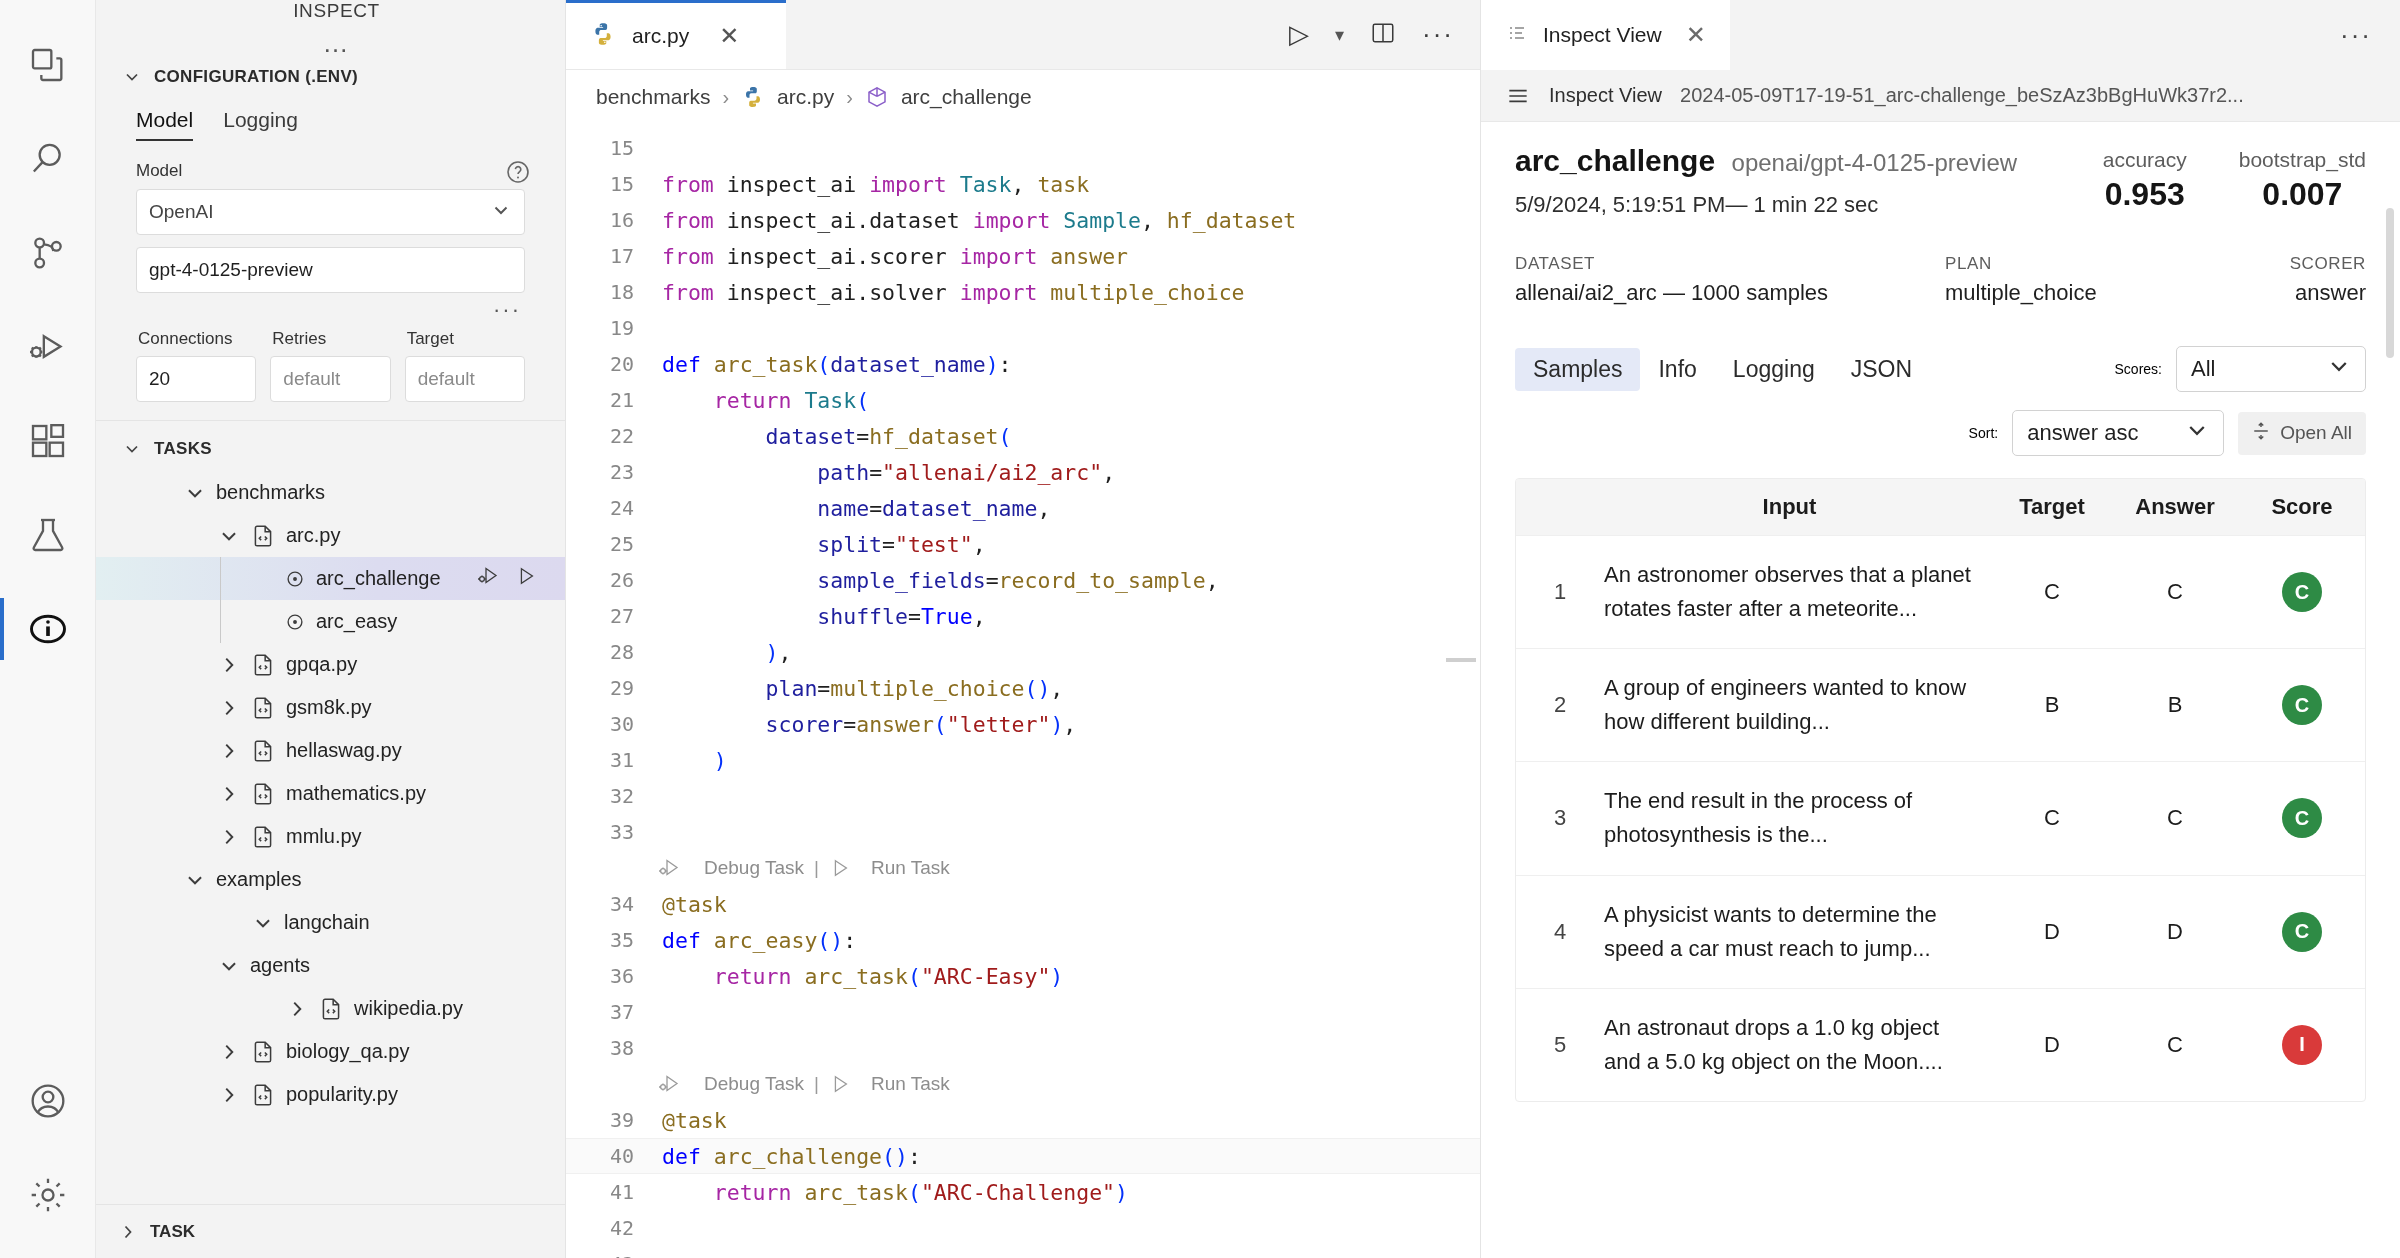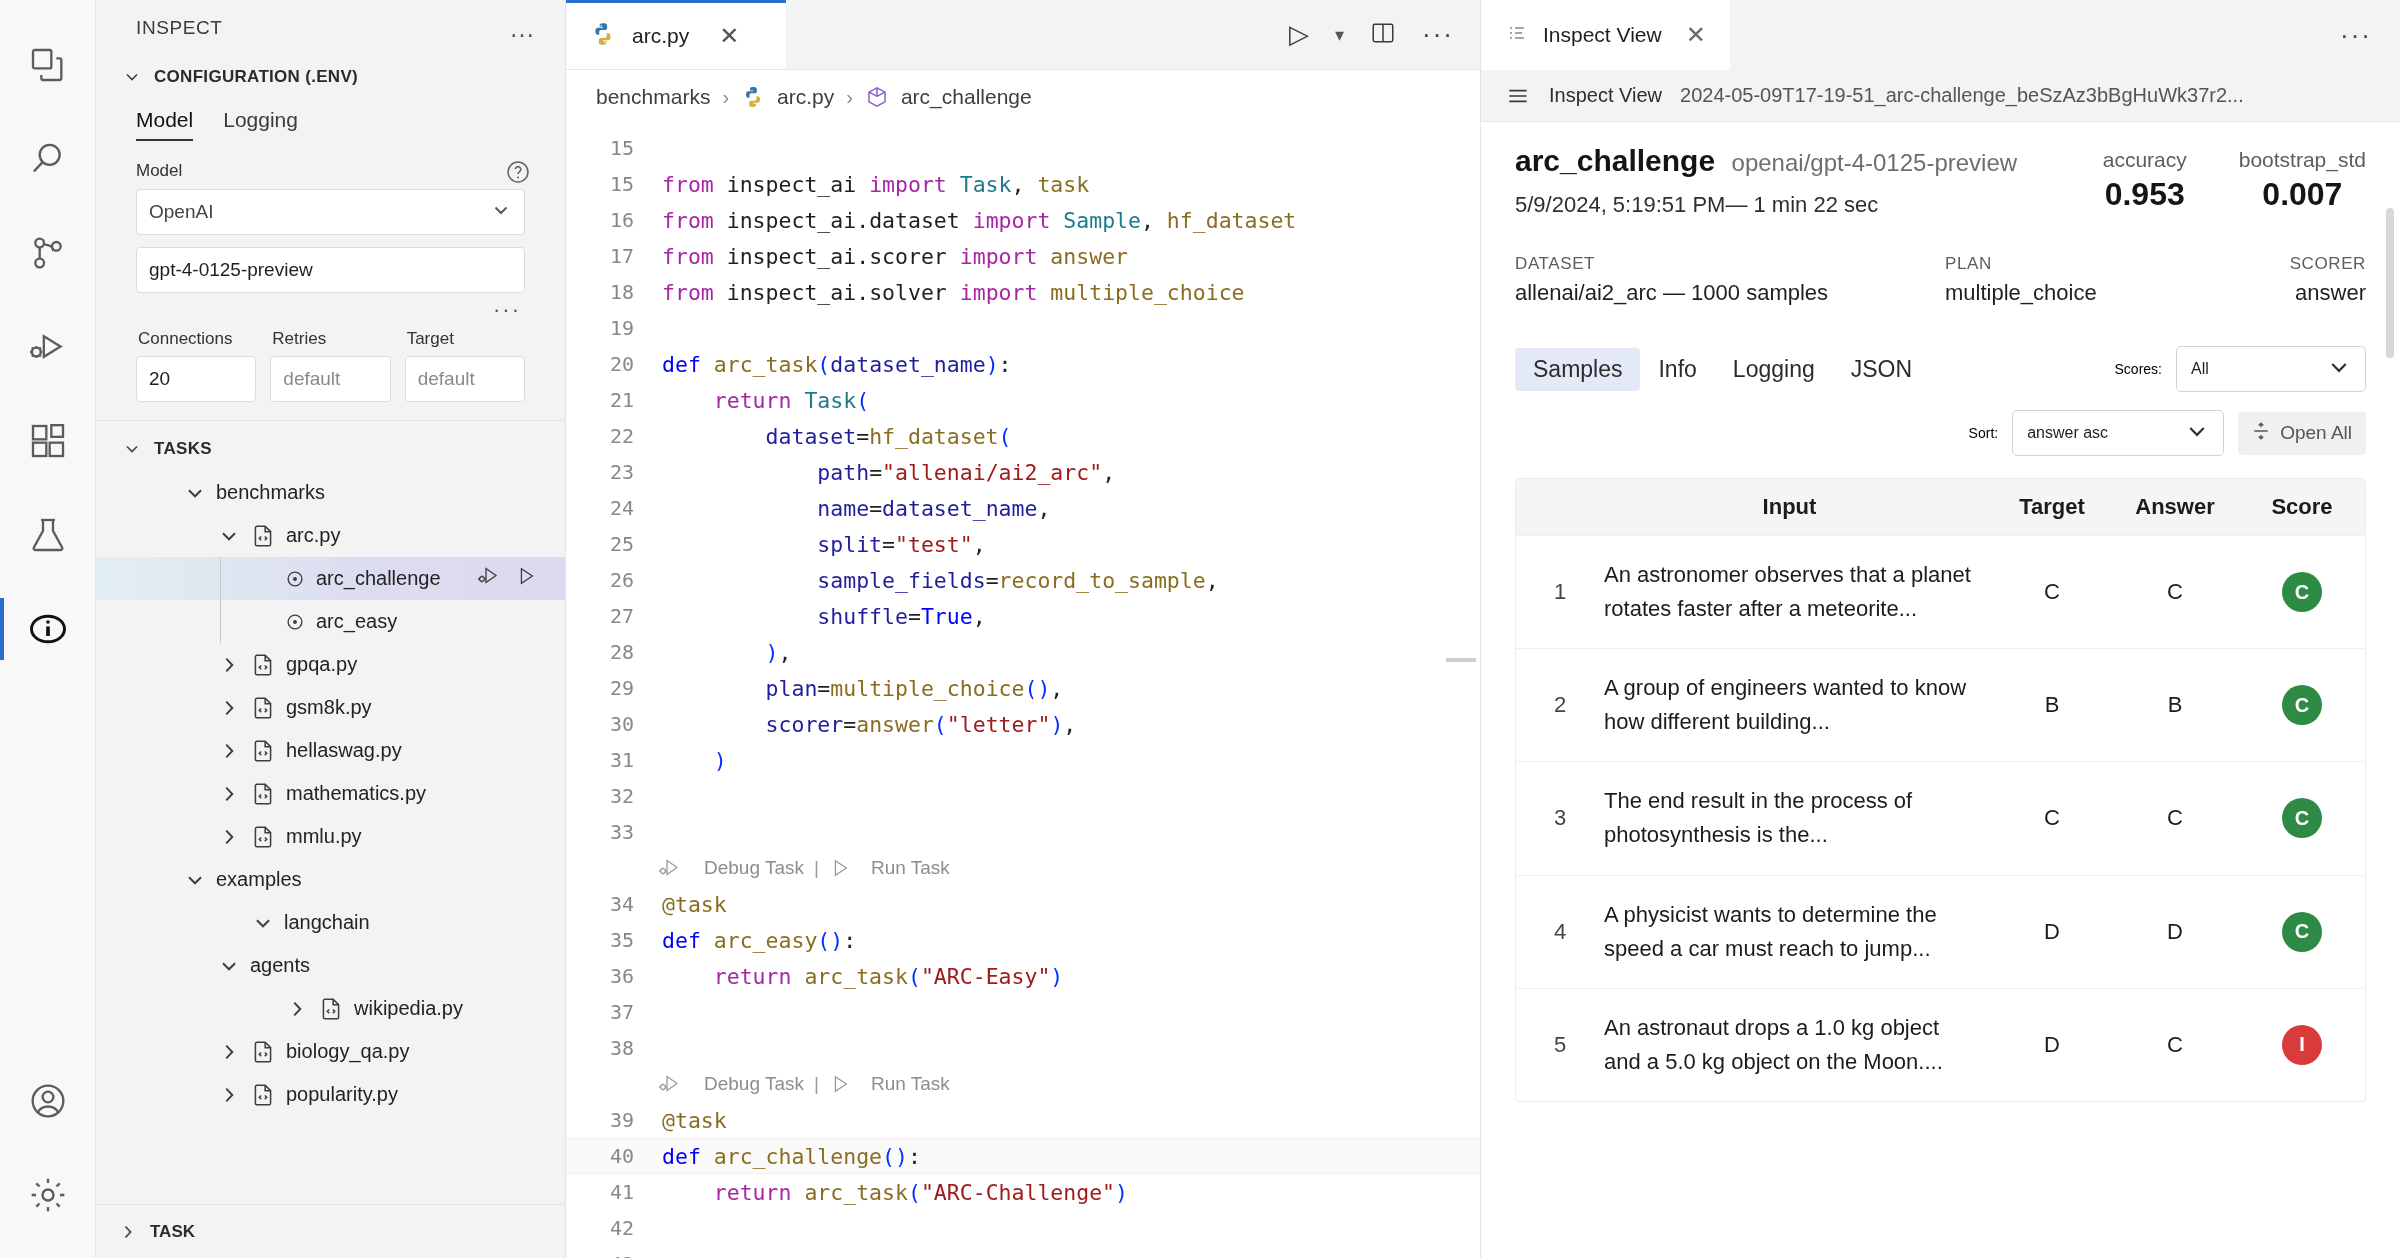--- a/index.html
+++ b/index.html
@@ -38,20 +38,21 @@
   .sidebar {
     width: 470px; flex: 0 0 470px;
     background: #f3f3f3;
     border-right: 1px solid #e4e4e4;
     display: flex; flex-direction: column;
     position: relative;
   }
   .sb-title {
     height: 56px; display:flex; align-items:center; justify-content: space-between;
     padding: 0 28px 0 40px;
+    flex-direction: column;
   }
   .sb-title .t { font-size: 19px; letter-spacing: .6px; color: #3b3b3b; }
   .sb-title .dots { color:#555; font-size: 26px; line-height:1; letter-spacing:2px; }
 
   .section-hdr {
     display:flex; align-items:center; gap: 12px;
     padding: 6px 20px 6px 26px; height: 42px;
   }
   .section-hdr .label { font-size: 17px; font-weight: bold; color:#2b2b2b; letter-spacing:.3px;}
   .chev { width: 20px; height: 20px; flex:0 0 20px; color:#444; display:inline-block;}
@@ -161,21 +162,21 @@
   .iv-meta .b1{ flex: 0 0 430px;}
   .iv-meta .b2{ flex: 1; }
   .iv-meta .b3{ text-align:right; }
 
   .iv-tabs{ display:flex; align-items:center; padding-top: 40px; }
   .pill{ font-size: 23px; color:#2b2b2b; padding: 8px 18px; border-radius:4px;}
   .pill.sel{ background:#e4e9f7; }
   .iv-tabs .sp{flex:1;}
   .ctl-lbl{ font-size:14px; color:#000000; padding-right: 14px;}
   .ctl-sel{ border:1px solid #d2d2d2; border-radius:5px; height:46px; min-width: 152px;
-            display:flex; align-items:center; justify-content:space-between; padding: 0 14px; font-size:16px; color:#1f1f1f;}
+            display:flex; align-items:center; justify-content:space-between; padding: 0 14px; font-size:22px; color:#1f1f1f;}
   .row2{ display:flex; align-items:center; justify-content:flex-end; padding-top: 18px; gap: 14px;}
   .openall{ display:flex; align-items:center; gap:10px; font-size:19px; color:#555; background:#f0f0f0; padding: 10px 14px; border-radius:4px;}
 
   .tbl{ margin-top: 22px; border:1px solid #ececec; border-radius:4px; overflow:hidden;}
   .thead{ display:flex; background:#f5f5f5; height: 56px; align-items:center; font-size:22px; font-weight:bold; color:#1a1a1a;}
   .trow{ display:flex; align-items:center; border-top:1px solid #efefef; }
   .c-id{ flex:0 0 88px; text-align:center; font-size:22px; color:#444;}
   .c-in{ flex:1; font-size:22px; color:#1c1c1c; line-height:1.55; padding-right: 18px;}
   .c-t{ flex:0 0 118px; text-align:center; font-size:22px; color:#1c1c1c;}
   .c-a{ flex:0 0 128px; text-align:center; font-size:22px; color:#1c1c1c;}

